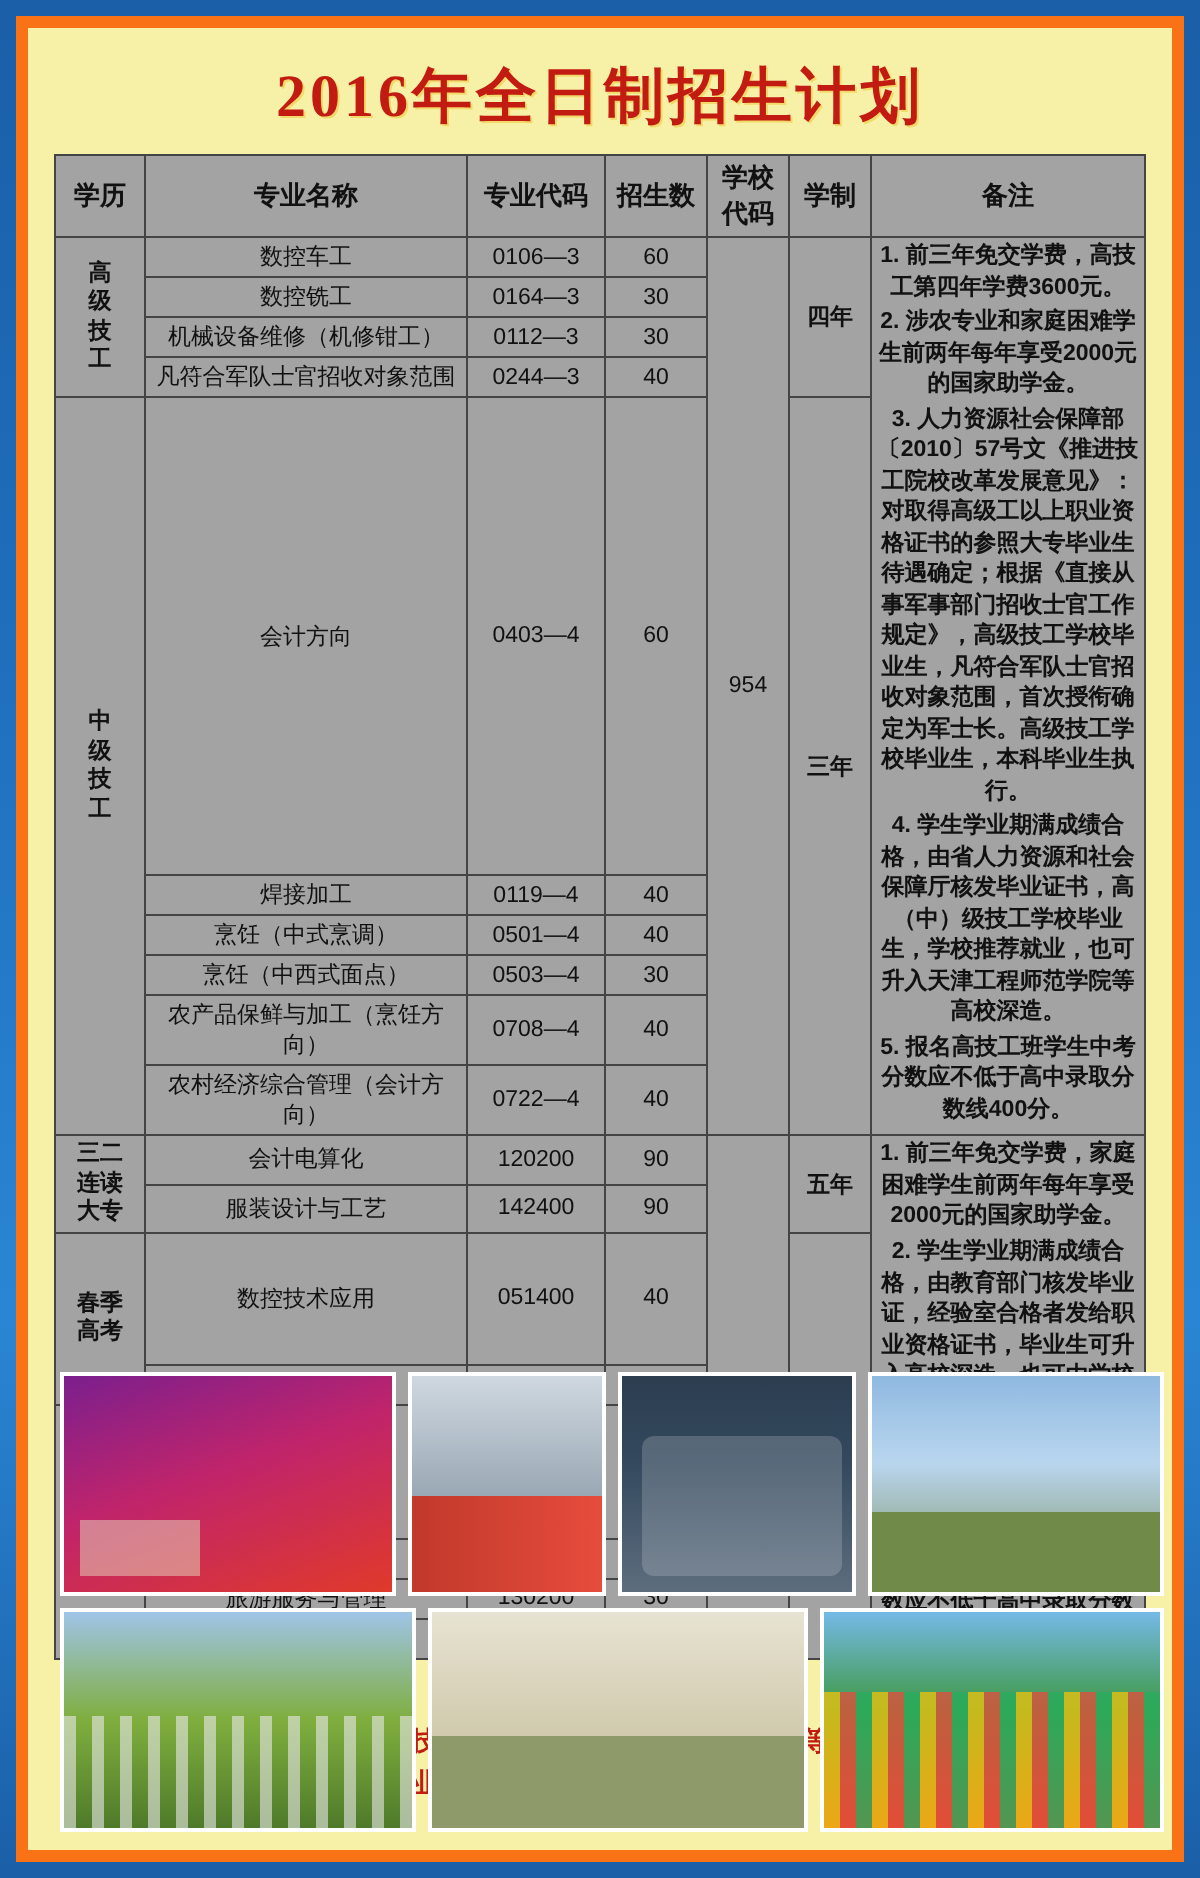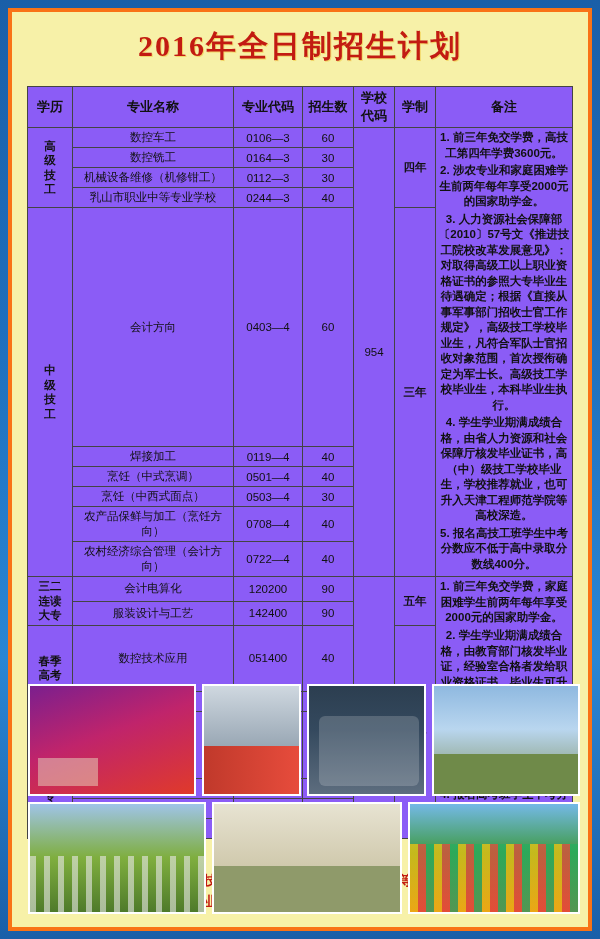--- a/index.html
+++ b/index.html
@@ -5,39 +5,39 @@
   html,body{margin:0;padding:0;}
   body{
     width:600px;height:939px;
     background:linear-gradient(180deg,#1a5fa8 0%,#1f6fbd 35%,#2a86d4 70%,#1a5fa8 100%);
     font-family:"Liberation Sans", sans-serif;
     overflow:hidden;
   }
   .poster{
     position:absolute;left:8px;top:8px;width:584px;height:923px;
     background:#f7f1a8;
-    border:4px solid #f97316;
+    border:6px solid #f97316;
     box-sizing:border-box;
   }
   .title{
     text-align:center;
     font-family:"Liberation Serif", serif;
     font-weight:bold;
     font-size:30px;
     color:#c21b12;
     letter-spacing:2px;
     padding:14px 0 8px 0;
     text-shadow:1px 1px 0 #f3d96a;
   }
   table.plan{
     border-collapse:collapse;
     width:546px;
-    margin:11px auto;
+    margin:0 auto;
     table-layout:fixed;
-    background:#8b5cf6;
+    background:#a3a3a3;
   }
   table.plan td, table.plan th{
     border:1px solid #444;
     font-size:11.5px;
     text-align:center;
     vertical-align:middle;
     padding:2px 1px;
     color:#111;
     font-family:"Liberation Sans", sans-serif;
   }
@@ -156,21 +156,21 @@
         <td class="major">数控铣工</td>
         <td>0164—3</td>
         <td>30</td>
       </tr>
       <tr>
         <td class="major">机械设备维修（机修钳工）</td>
         <td>0112—3</td>
         <td>30</td>
       </tr>
       <tr>
-        <td class="major">乳山市职业中等专业学校</td>
+        <td class="major">凡符合军队士官招收对象范围</td>
         <td>0244—3</td>
         <td>40</td>
       </tr>
 
       <tr>
         <td class="vert" rowspan="6">
           <span>中</span>
             <span>级</span>
             <span>技</span>
             <span>工</span>

